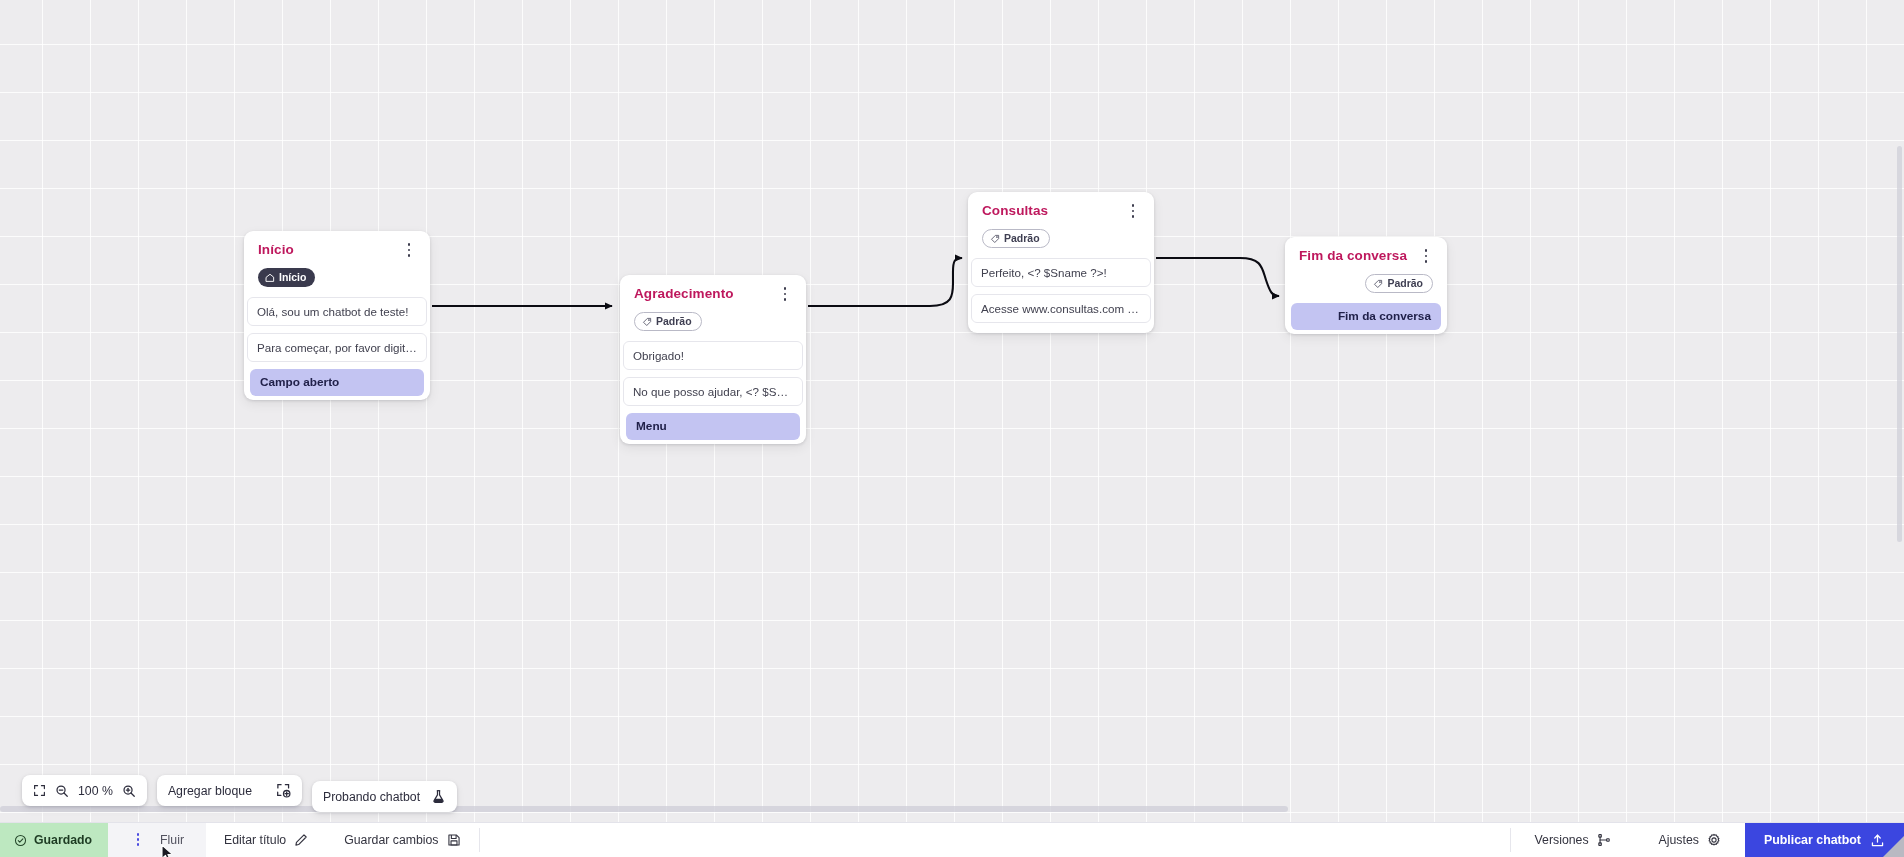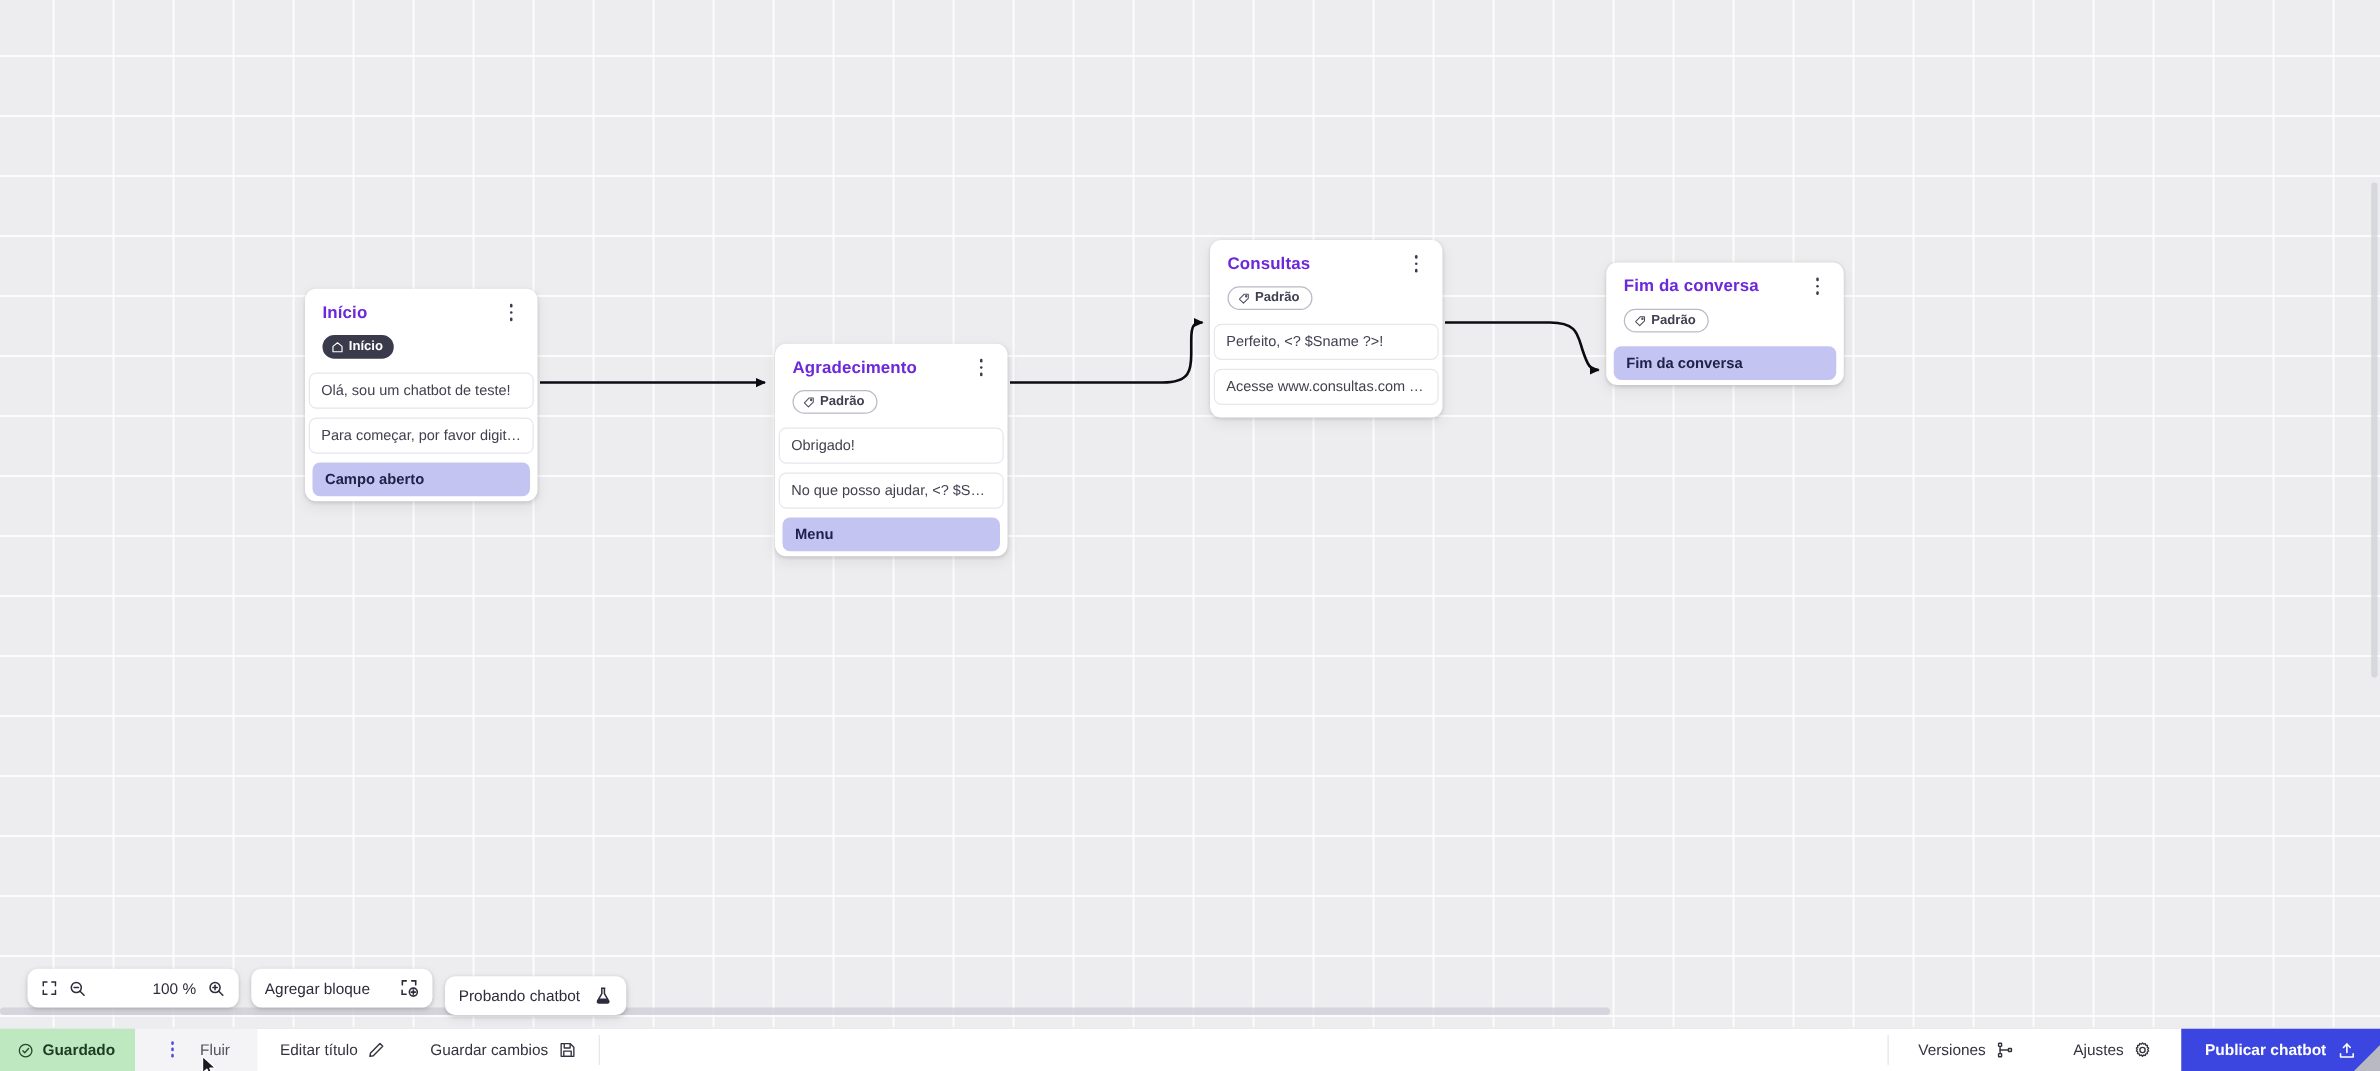--- a/index.html
+++ b/index.html
@@ -42,21 +42,21 @@
   }
   .node-head {
     display: flex;
     align-items: flex-start;
     justify-content: space-between;
     padding: 0 13px 0 14px;
   }
   .node-title {
     font-size: 13.5px;
     font-weight: 700;
-    color: #6d28d9;
+    color: #be185d;
     letter-spacing: .1px;
     line-height: 16px;
   }
   .kebab {
     width: 16px; height: 18px;
     display: flex; flex-direction: column;
     align-items: center; justify-content: center;
     gap: 2.5px;
     cursor: pointer;
     flex: 0 0 auto;
@@ -113,21 +113,21 @@
   .tb-group {
     background: #ffffff;
     border-radius: 8px;
     box-shadow: 0 1px 3px rgba(20,20,35,0.16), 0 3px 9px rgba(20,20,35,0.07);
     height: 31px;
     display: flex; align-items: center;
     padding: 0 11px;
     gap: 9px;
   }
   .tb-label { font-size: 12.3px; color: #2c2c3c; font-weight: 400; white-space: nowrap; }
-  .tb-zoomval { font-size: 12.3px; color: #2c2c3c; white-space: nowrap; margin-left: 44px; }
+  .tb-zoomval { font-size: 12.3px; color: #2c2c3c; white-space: nowrap; }
   .tb-ico { display: flex; align-items: center; justify-content: center; cursor: pointer; }
 
   
   #vscroll {
     position: absolute; right: 2px; top: 146px;
     width: 5px; height: 396px;
     background: #cfcfd8; border-radius: 3px; opacity: .72;
     z-index: 20;
   }
   #hscroll {
@@ -281,21 +281,21 @@
         </svg>
         <span>Padrão</span>
       </span>
     </div>
     <div class="node-body msg-wrap" style="padding-bottom:3px;">
       <div class="msg">Perfeito, &lt;? $Sname ?&gt;!</div>
       <div class="msg">Acesse www.consultas.com par...</div>
     </div>
   </div>
 
-  <div class="node" style="left:1285px; top:210px; width:190px;">
+  <div class="node" style="left:1285px; top:237px; width:162px;text-align:right;">
     <div class="node-head">
       <div class="node-title">Fim da conversa</div>
       <div class="kebab">
           <i></i>
           <i></i>
           <i></i>
         </div>
     </div>
     <div class="badge-row">
       <span class="badge outline">

